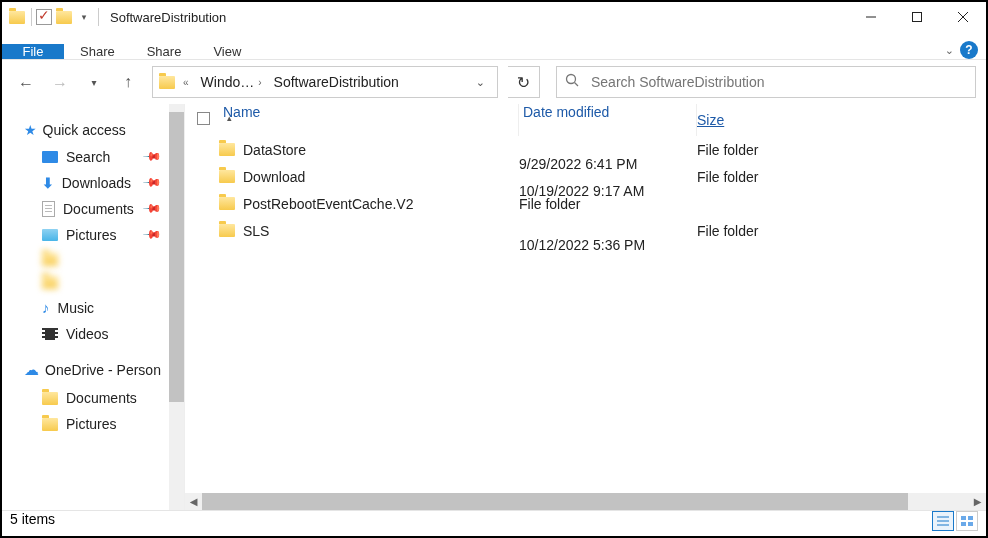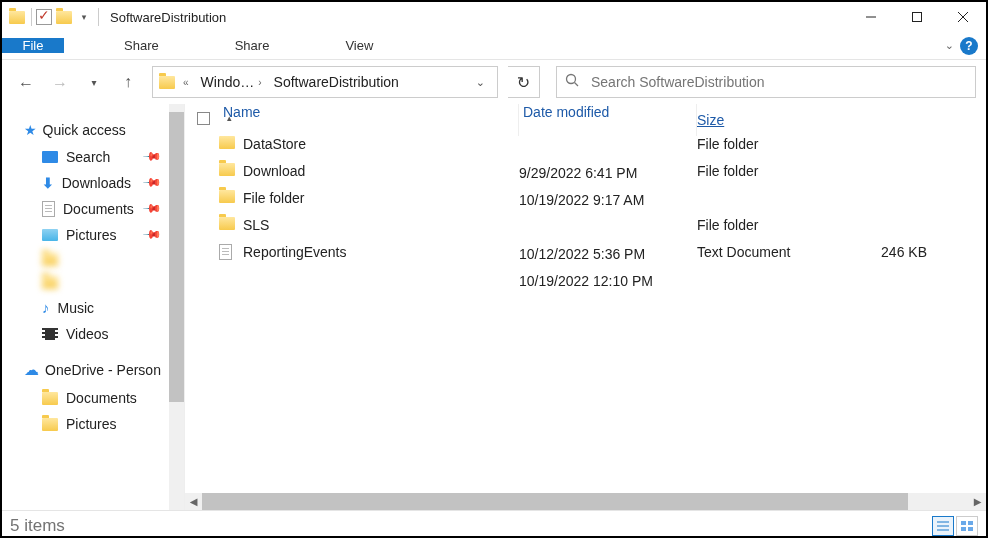--- a/index.html
+++ b/index.html
@@ -7,21 +7,21 @@
 
   
   .titlebar { height: 30px; display: flex; align-items: center; padding-left: 6px; background: #fff; }
   .titlebar .ticon { width: 18px; height: 18px; display:flex; align-items:center; justify-content:center; margin-right:2px; }
   .titlebar .sep { width:1px; height:18px; background:#ccc; margin:0 3px; }
   .titlebar .title { margin-left: 8px; font-size: 13px; color:#222; }
   .winbtns { margin-left:auto; display:flex; height:100%; }
   .winbtn { width:46px; display:flex; align-items:center; justify-content:center; font-size:12px; }
 
   
-  .ribbon { height: 28px; display:flex; align-items:center; border-bottom:1px solid #e5e5e5;gap:44px; }
+  .ribbon { height: 28px; display:flex; align-items:flex-end; border-bottom:1px solid #e5e5e5; }
   .filetab { background:#1979ca; color:#fff; width:62px; display:flex; align-items:center; justify-content:center; font-size:13px; }
   .rtab { padding:0 16px; display:flex; align-items:center; font-size:13px; color:#333; }
   .ribspacer { flex:1; }
   .ribright { display:flex; align-items:center; padding-right:8px; gap:6px; }
   .chev { color:#666; font-size:11px; }
   .help { width:18px;height:18px;border-radius:50%;background:#1979ca;color:#fff;display:flex;align-items:center;justify-content:center;font-size:12px;font-weight:bold; }
 
   
   .navrow { height: 44px; display:flex; align-items:center; padding:0 10px; gap:6px; }
   .navbtn { width:28px; height:28px; display:flex; align-items:center; justify-content:center; color:#555; font-size:16px; }
@@ -53,35 +53,35 @@
   .headers { display:flex; align-items:center; height:32px; font-size:14px; color:#1e5aa8; padding-left:12px; }
   .headers .chk { width:22px; }
   .headers .sortup { font-size:9px; color:#555; margin-left:4px; position:relative; top:-7px; }
   .col-name { width:300px; }
   .col-date { width:178px; }
   .col-type { width:150px; }
   .col-size { width:80px; text-align:left;text-decoration:underline; }
   .hborder { border-right:1px solid #eee; height:100%; display:flex; padding-left:4px;flex-direction:column; }
 
   .rows { flex:1; overflow:hidden; }
-  .row { display:flex; align-items:flex-start; height:27px; padding-left:12px; font-size:14px; color:#222; }
+  .row { display:flex; align-items:center; height:27px; padding-left:12px; font-size:14px; color:#222; }
   .row .chk { width:22px; }
   .row .iconcell { width:24px; display:flex; align-items:center; }
   .row .namecell { width:276px; }
   .row .datecell { width:178px;margin-top:29px; }
   .row .typecell { width:150px; }
   .row .sizecell { width:80px; text-align:right; }
 
   .hscroll { height:17px; background:#f0f0f0; display:flex; align-items:center; position:absolute; bottom:0; left:0; right:0; }
   .hscroll .harrow { width:17px; text-align:center; color:#666; font-size:10px; }
   .hscroll .htrack { flex:1; height:100%; position:relative; }
   .hscroll .hthumb { position:absolute; left:0; top:0; height:100%; width:92%; background:#c2c2c2; }
 
   
-  .status { height:26px; border-top:1px solid #e5e5e5; display:flex; align-items:flex-end; padding:0 8px; font-size:17px; color:#737373; }
+  .status { height:26px; border-top:1px solid #e5e5e5; display:flex; align-items:flex-start; padding:0 8px; font-size:14px; color:#000000; }
   .status .spacer { flex:1; }
   .viewbtn { width:22px; height:20px; border:1px solid #ccc; display:flex; align-items:center; justify-content:center; margin-left:2px; }
   .viewbtn.active { border-color:#1979ca; background:#eaf3fb; }
 
   
   .folder-glyph { display:inline-block; width:16px; height:13px; background:linear-gradient(#ffe79e,#f7ca4d); border-radius:1px; position:relative; }
   .folder-glyph::before { content:""; position:absolute; top:-3px; left:0; width:7px; height:3px; background:#f7ca4d; border-radius:1px 1px 0 0; }
   .doc-glyph { display:inline-block; width:13px; height:16px; border:1px solid #aaa; background:#fff; position:relative; }
   .doc-glyph::after { content:""; position:absolute; left:2px; top:3px; right:2px; height:1px; background:#bbb; box-shadow:0 3px 0 #bbb,0 6px 0 #bbb; }
   .monitor-glyph { display:inline-block; width:16px;height:12px;background:#2e8ae6;border-radius:1px; }
@@ -277,42 +277,33 @@
           <div class="namecell">Download</div>
           <div class="datecell">10/19/2022 9:17 AM</div>
           <div class="typecell">File folder</div>
           <div class="sizecell"></div>
         </div>
         <div class="row">
           <div class="chk"></div>
           <div class="iconcell">
             <span class="folder-glyph"></span>
           </div>
+          <div class="namecell">PostRebootEventCache.V2</div>
           <div class="typecell">File folder</div>
           <div class="sizecell"></div>
         </div>
         <div class="row">
           <div class="chk"></div>
           <div class="iconcell">
             <span class="folder-glyph"></span>
           </div>
           <div class="namecell">SLS</div>
           <div class="datecell">10/12/2022 5:36 PM</div>
           <div class="typecell">File folder</div>
           <div class="sizecell"></div>
-        </div>
-        <div class="row">
-          <div class="chk"></div>
-          <div class="iconcell">
-            <span class="doc-glyph"></span>
-          </div>
-          <div class="namecell">ReportingEvents</div>
-          <div class="datecell">10/19/2022 12:10 PM</div>
-          <div class="typecell">Text Document</div>
-          <div class="sizecell">246 KB</div>
         </div>
       </div>
 
     <div class="hscroll">
       <div class="harrow">◀</div>
       <div class="htrack">
           <div class="hthumb"></div>
         </div>
       <div class="harrow">▶</div>
     </div>

